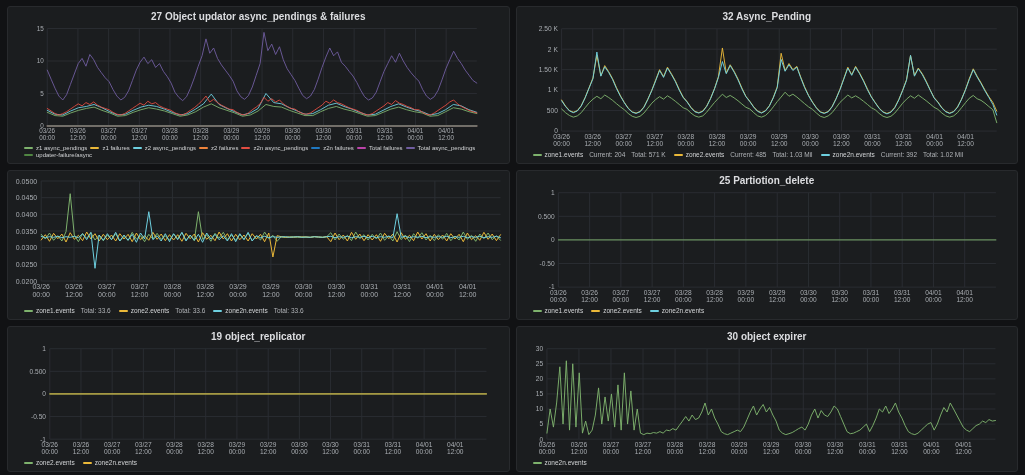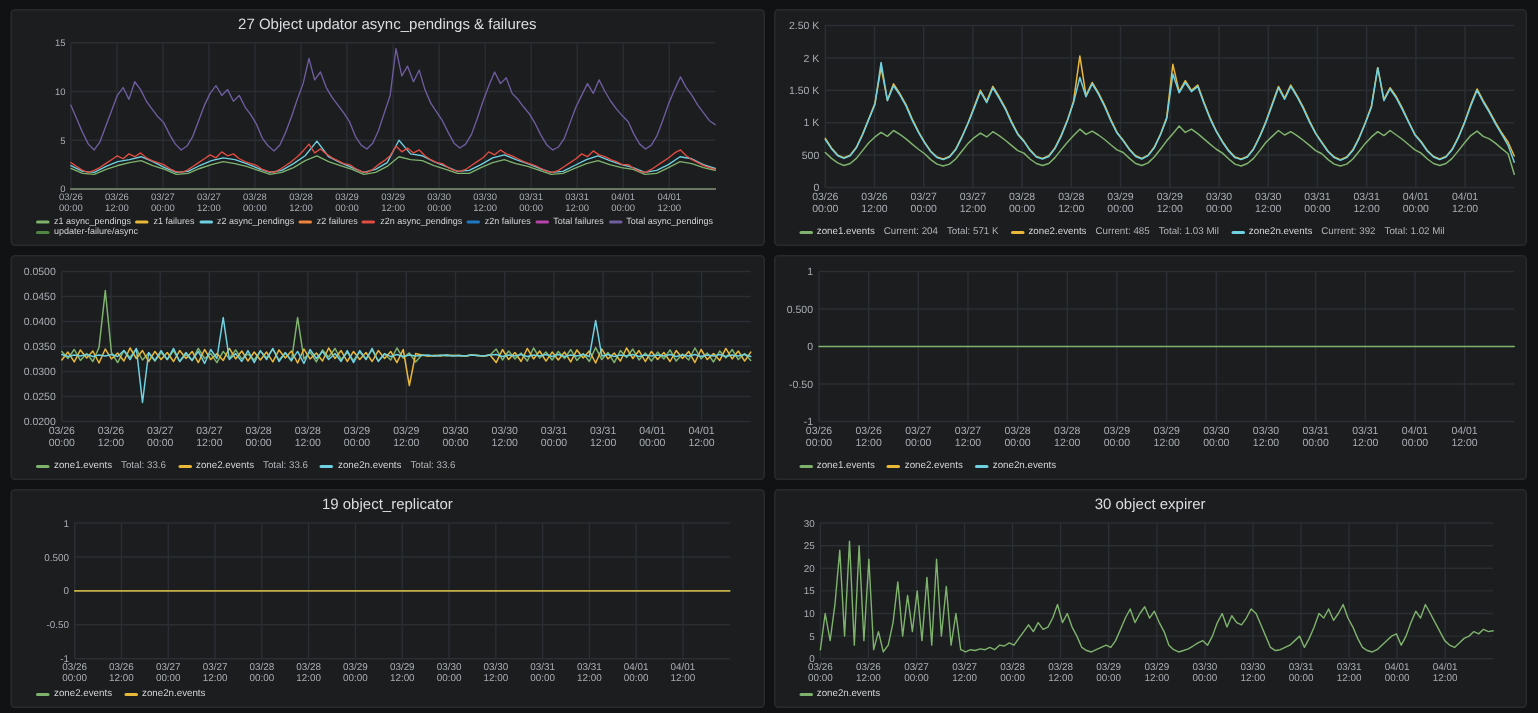--- a/index.html
+++ b/index.html
@@ -20,21 +20,21 @@
   .panel{
     background:#1b1d1f;
     border:1px solid #282a2d;
     border-radius:3px;
     display:flex;flex-direction:column;
     overflow:hidden;
     box-sizing:border-box;
   }
   .panel-title{
     margin:0;flex:0 0 auto;
-    font-size:10px;font-weight:normal;color:#dcdde0;
+    font-size:10px;font-weight:bold;color:#dcdde0;
     text-align:center;padding:4px 0 2px;
     cursor:pointer;white-space:nowrap;
   }
   .chart-wrap{flex:1 1 auto;min-height:0;position:relative;}
   svg.chart{position:absolute;left:0;top:0;width:100%;height:100%;display:block;}
   .tick{font:7px "Liberation Sans",sans-serif;fill:#a9adb2;}
   .legend{
     flex:0 0 auto;
     display:flex;flex-wrap:wrap;align-items:center;
     gap:1px 8px;
@@ -150,20 +150,21 @@
           <span>Total async_pendings</span>
         </span>
         <span class="legend-item">
           <span class="legend-swatch" style="background: rgb(80, 134, 66);"></span>
           <span>updater-failure/async</span>
         </span>
       </div>
   </section>
 
   <section class="panel">
+    <h2 class="panel-title">32 Async_Pending</h2>
     <div class="chart-wrap">
       <svg class="chart" viewBox="0 0 500.5 133">
           <line x1="33.2" x2="492.5" y1="113.0" y2="113.0" stroke="#2b2e33" stroke-width="1"></line>
           <text x="29.200000000000003" y="115.5" text-anchor="end" class="tick">0</text>
           <line x1="33.2" x2="492.5" y1="91.4" y2="91.4" stroke="#2b2e33" stroke-width="1"></line>
           <text x="29.200000000000003" y="93.9" text-anchor="end" class="tick">500</text>
           <line x1="33.2" x2="492.5" y1="69.8" y2="69.8" stroke="#2b2e33" stroke-width="1"></line>
           <text x="29.200000000000003" y="72.3" text-anchor="end" class="tick">1 K</text>
           <line x1="33.2" x2="492.5" y1="48.2" y2="48.2" stroke="#2b2e33" stroke-width="1"></line>
           <text x="29.200000000000003" y="50.7" text-anchor="end" class="tick">1.50 K</text>
@@ -317,20 +318,21 @@
         </span>
         <span class="legend-item">
           <span class="legend-swatch" style="background: rgb(110, 208, 224);"></span>
           <span>zone2n.events</span>
           <span class="legend-metrics">Total: 33.6</span>
         </span>
       </div>
   </section>
 
   <section class="panel">
+    <h2 class="panel-title">25 Partiotion_delete</h2>
     <div class="chart-wrap">
       <svg class="chart" viewBox="0 0 500.5 125">
           <line x1="29" x2="492.5" y1="105.0" y2="105.0" stroke="#2b2e33" stroke-width="1"></line>
           <text x="25" y="107.5" text-anchor="end" class="tick">-1</text>
           <line x1="29" x2="492.5" y1="80.0" y2="80.0" stroke="#2b2e33" stroke-width="1"></line>
           <text x="25" y="82.5" text-anchor="end" class="tick">-0.50</text>
           <line x1="29" x2="492.5" y1="55.0" y2="55.0" stroke="#2b2e33" stroke-width="1"></line>
           <text x="25" y="57.5" text-anchor="end" class="tick">0</text>
           <line x1="29" x2="492.5" y1="30.0" y2="30.0" stroke="#2b2e33" stroke-width="1"></line>
           <text x="25" y="32.5" text-anchor="end" class="tick">0.500</text>

